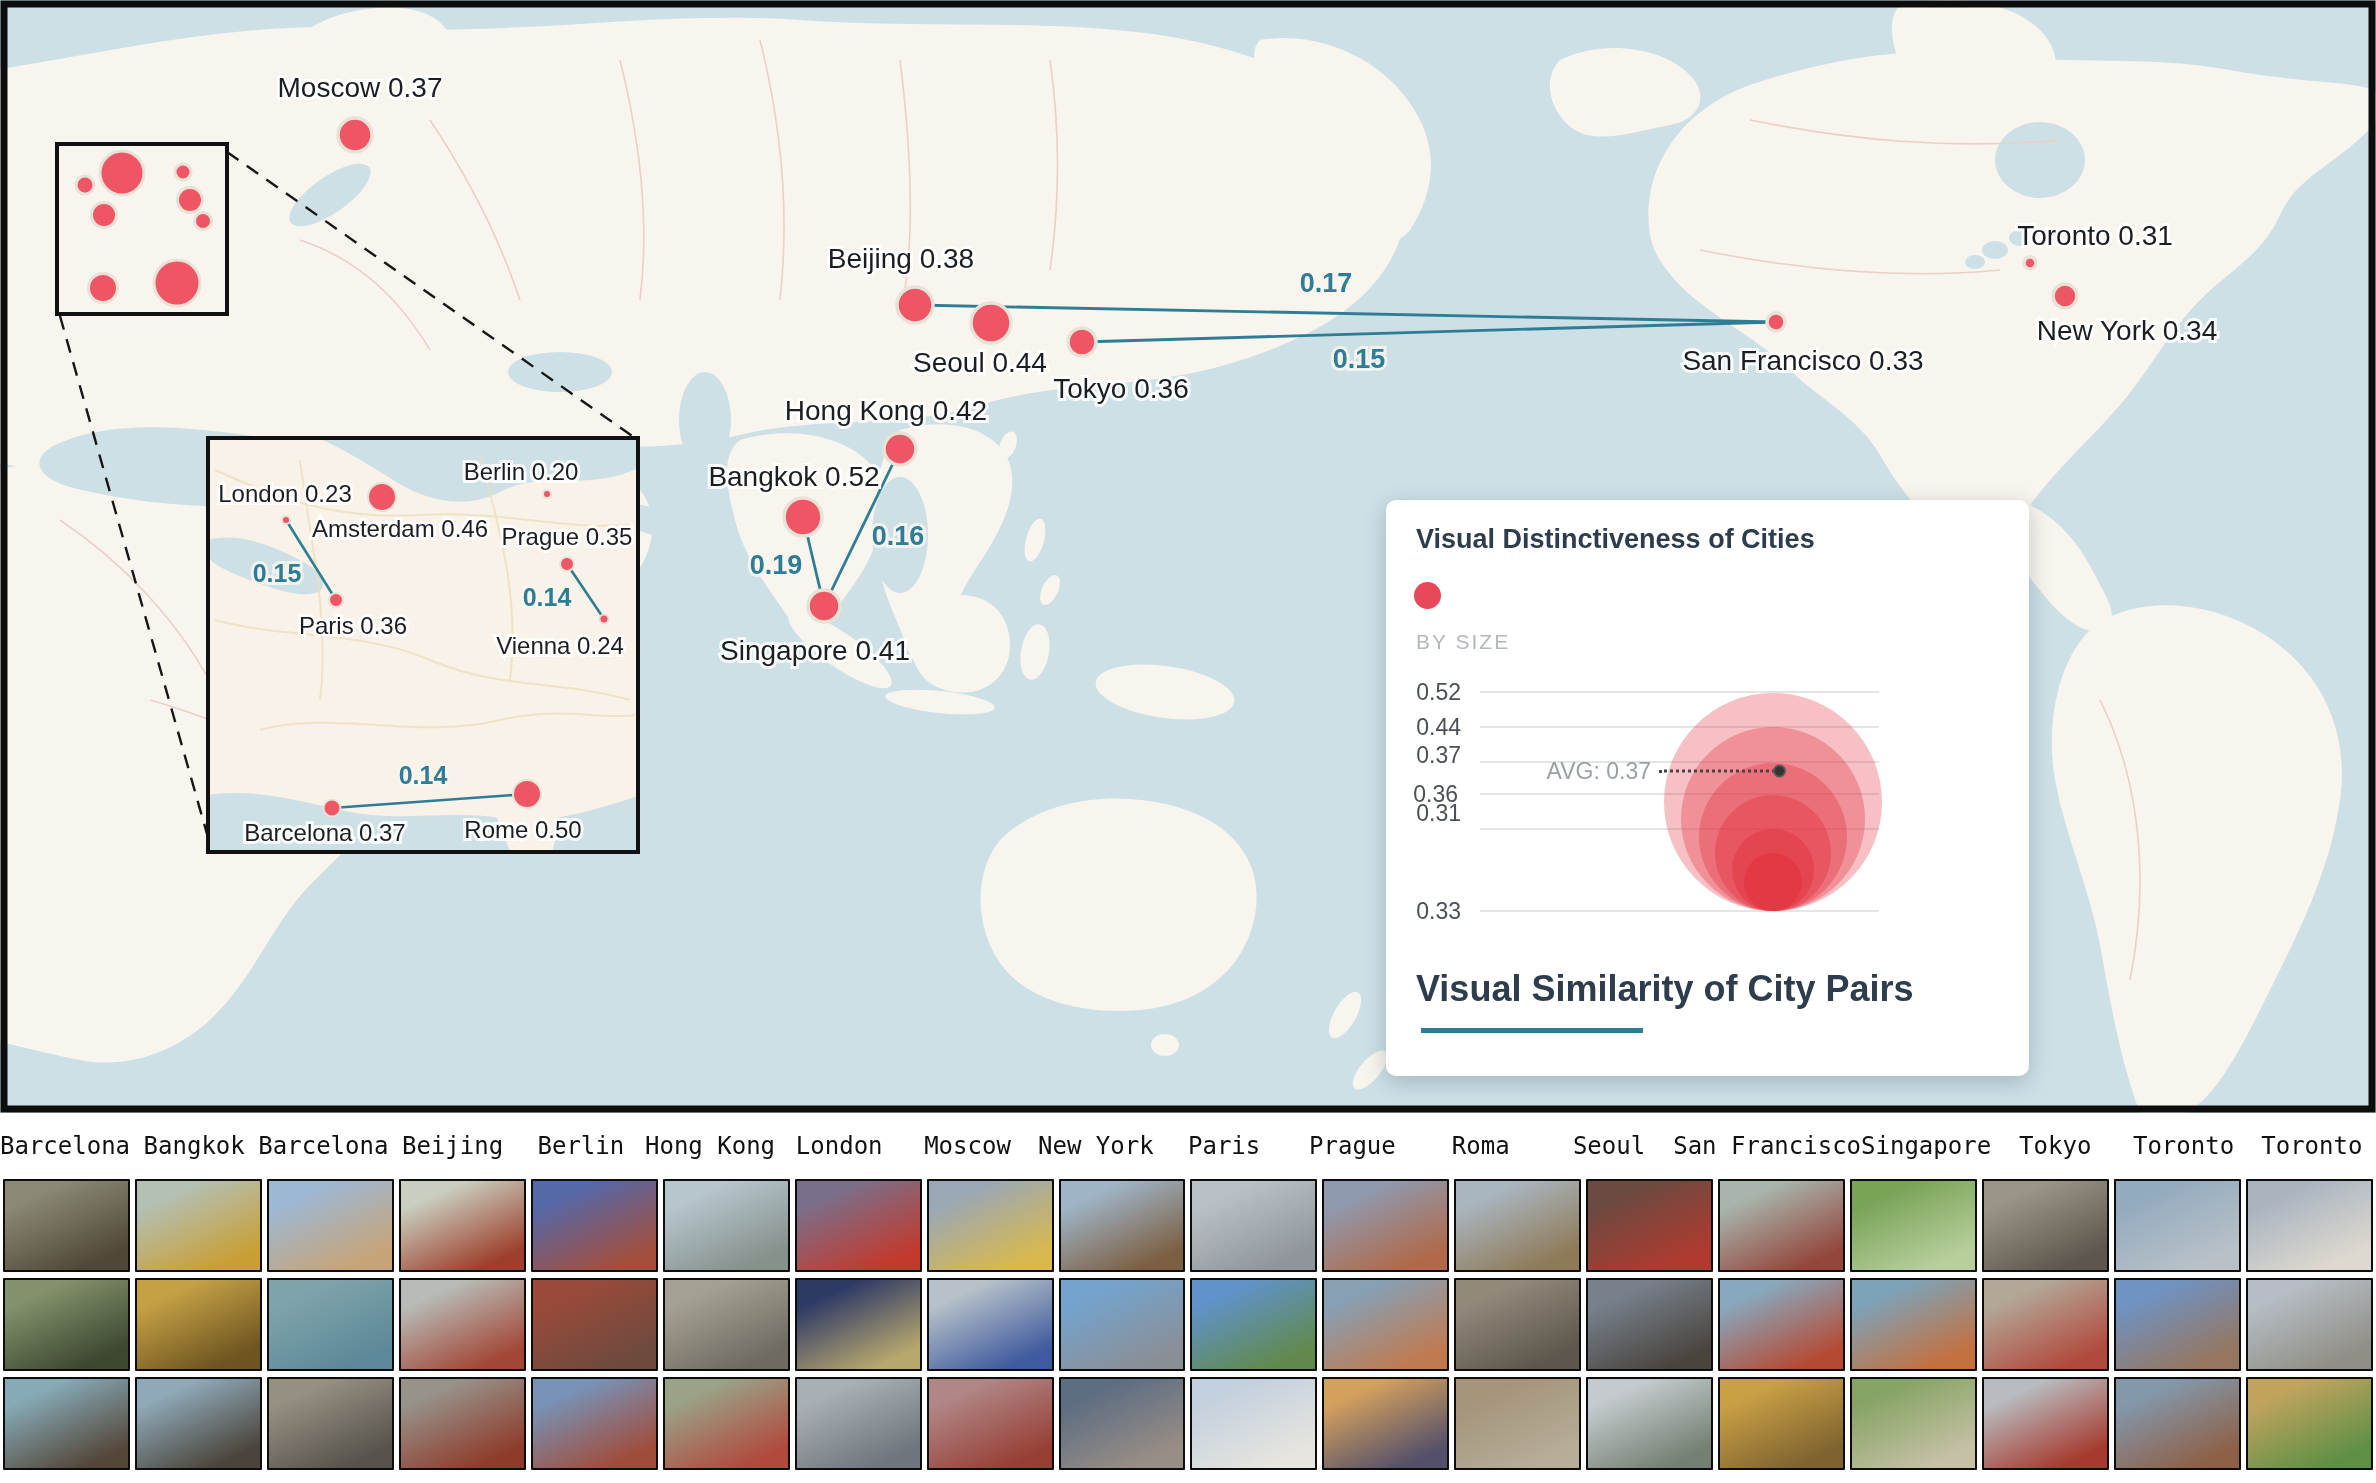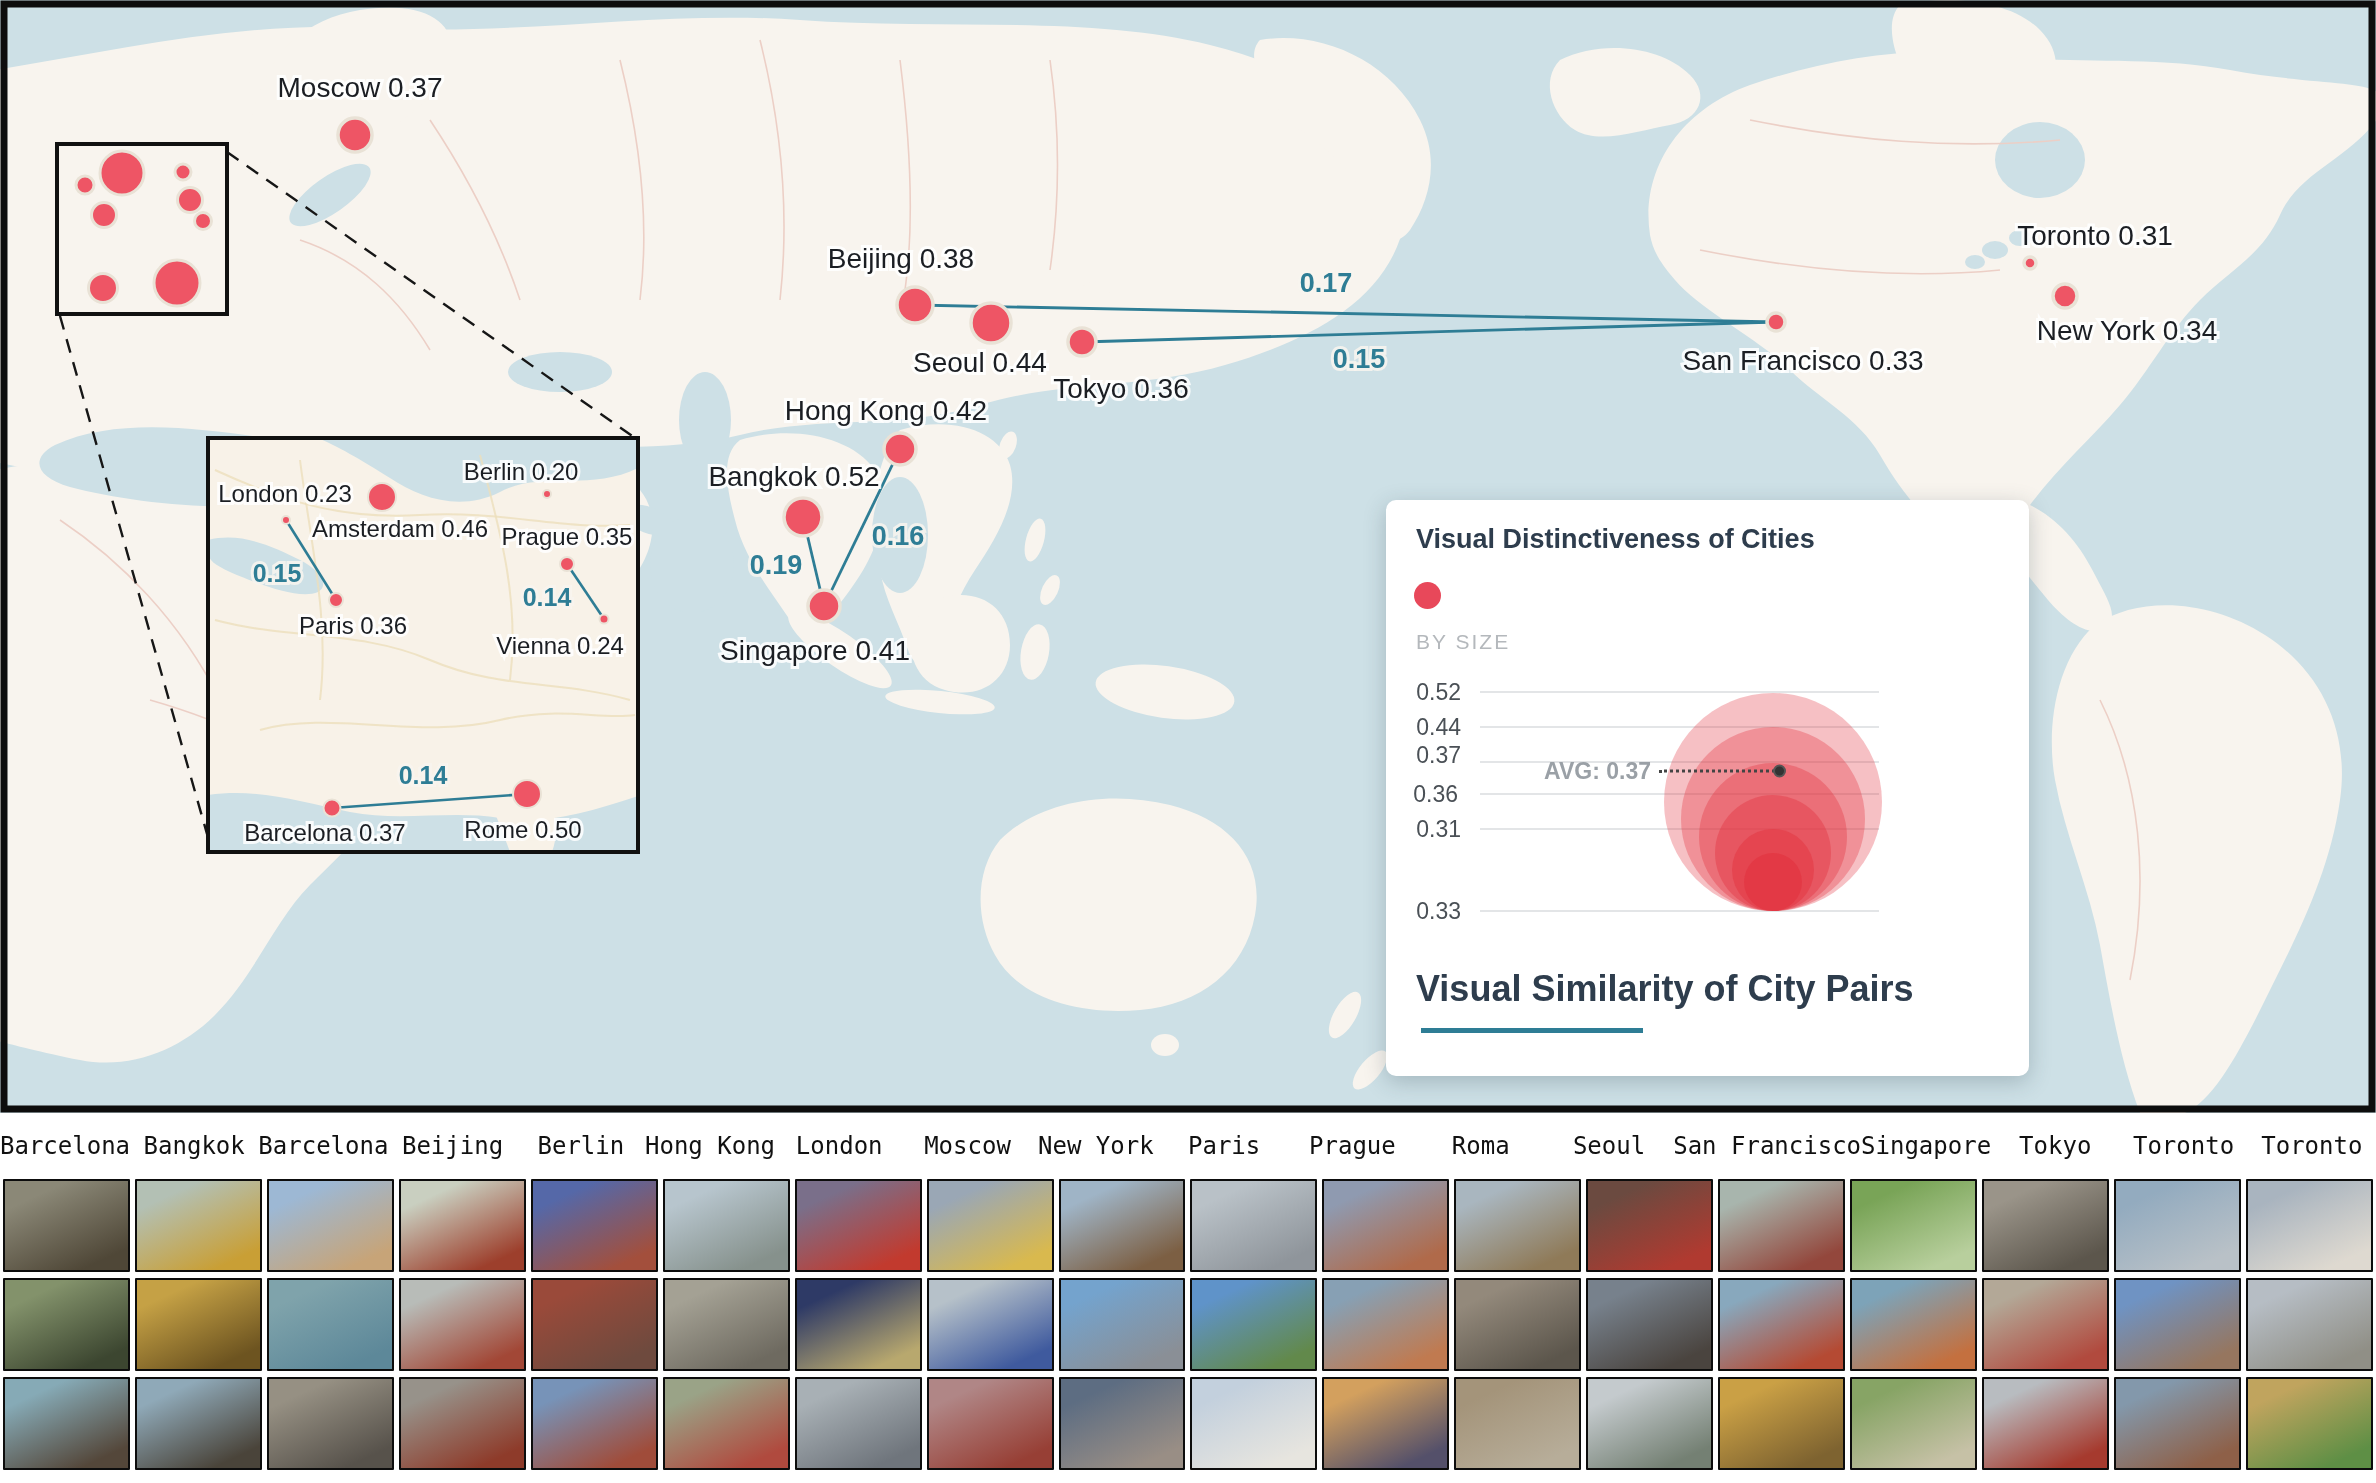--- a/index.html
+++ b/index.html
@@ -205,30 +205,30 @@
 
     <div class="scale-line" style="top: 191px; width: 399px;"></div>
         <div class="scale-val" style="top: 192px; left: 3px;">0.52</div>
         <div class="scale-line" style="top: 226px; width: 399px;"></div>
         <div class="scale-val" style="top: 227px; left: 3px;">0.44</div>
         <div class="scale-line" style="top: 261px; width: 399px;"></div>
         <div class="scale-val" style="top: 255px; left: 3px;">0.37</div>
         <div class="scale-line" style="top: 293px; width: 399px;"></div>
         <div class="scale-val" style="top: 294px; left: 0; text-align: right;">0.36</div>
         <div class="scale-line" style="top: 328px; width: 399px;"></div>
-        <div class="scale-val" style="top: 329px; left: 3px;">0.31</div>
+        <div class="scale-val" style="top: 313px; left: 3px;">0.31</div>
         <div class="scale-line" style="top: 410px; width: 399px;"></div>
         <div class="scale-val" style="top: 411px; left: 3px;">0.33</div>
         <div class="lg-circle" style="height: 218px; width: 218px; left: 278px; top: 193px; background: rgba(226, 48, 60, 0.3);"></div>
         <div class="lg-circle" style="height: 184px; width: 184px; left: 295px; top: 227px; background: rgba(226, 48, 60, 0.32);"></div>
         <div class="lg-circle" style="height: 148px; width: 148px; left: 313px; top: 263px; background: rgba(226, 48, 60, 0.34);"></div>
         <div class="lg-circle" style="height: 116px; width: 116px; left: 329px; top: 295px; background: rgba(226, 48, 60, 0.38);"></div>
         <div class="lg-circle" style="height: 82px; width: 82px; left: 346px; top: 329px; background: rgba(226, 48, 60, 0.45);"></div>
         <div class="lg-circle" style="height: 58px; width: 58px; left: 358px; top: 353px; background: rgba(226, 48, 60, 0.55);"></div>
-        <div class="avg-row" id="avg-row" style="top: 271px; right: 135px; font-weight: bold;">
+        <div class="avg-row" id="avg-row" style="top: 271px; right: 135px;">
         <span class="avg-label">AVG: 0.37</span>
         <span class="avg-dots"></span>
         <span class="avg-dot"></span>
       </div>
       </div>
     <div class="legend-sim-title">Visual Similarity of City Pairs</div>
     <div class="legend-sim-line" style="background: rgb(46, 125, 149);"></div>
   </div>
 
   <div id="gallery">

